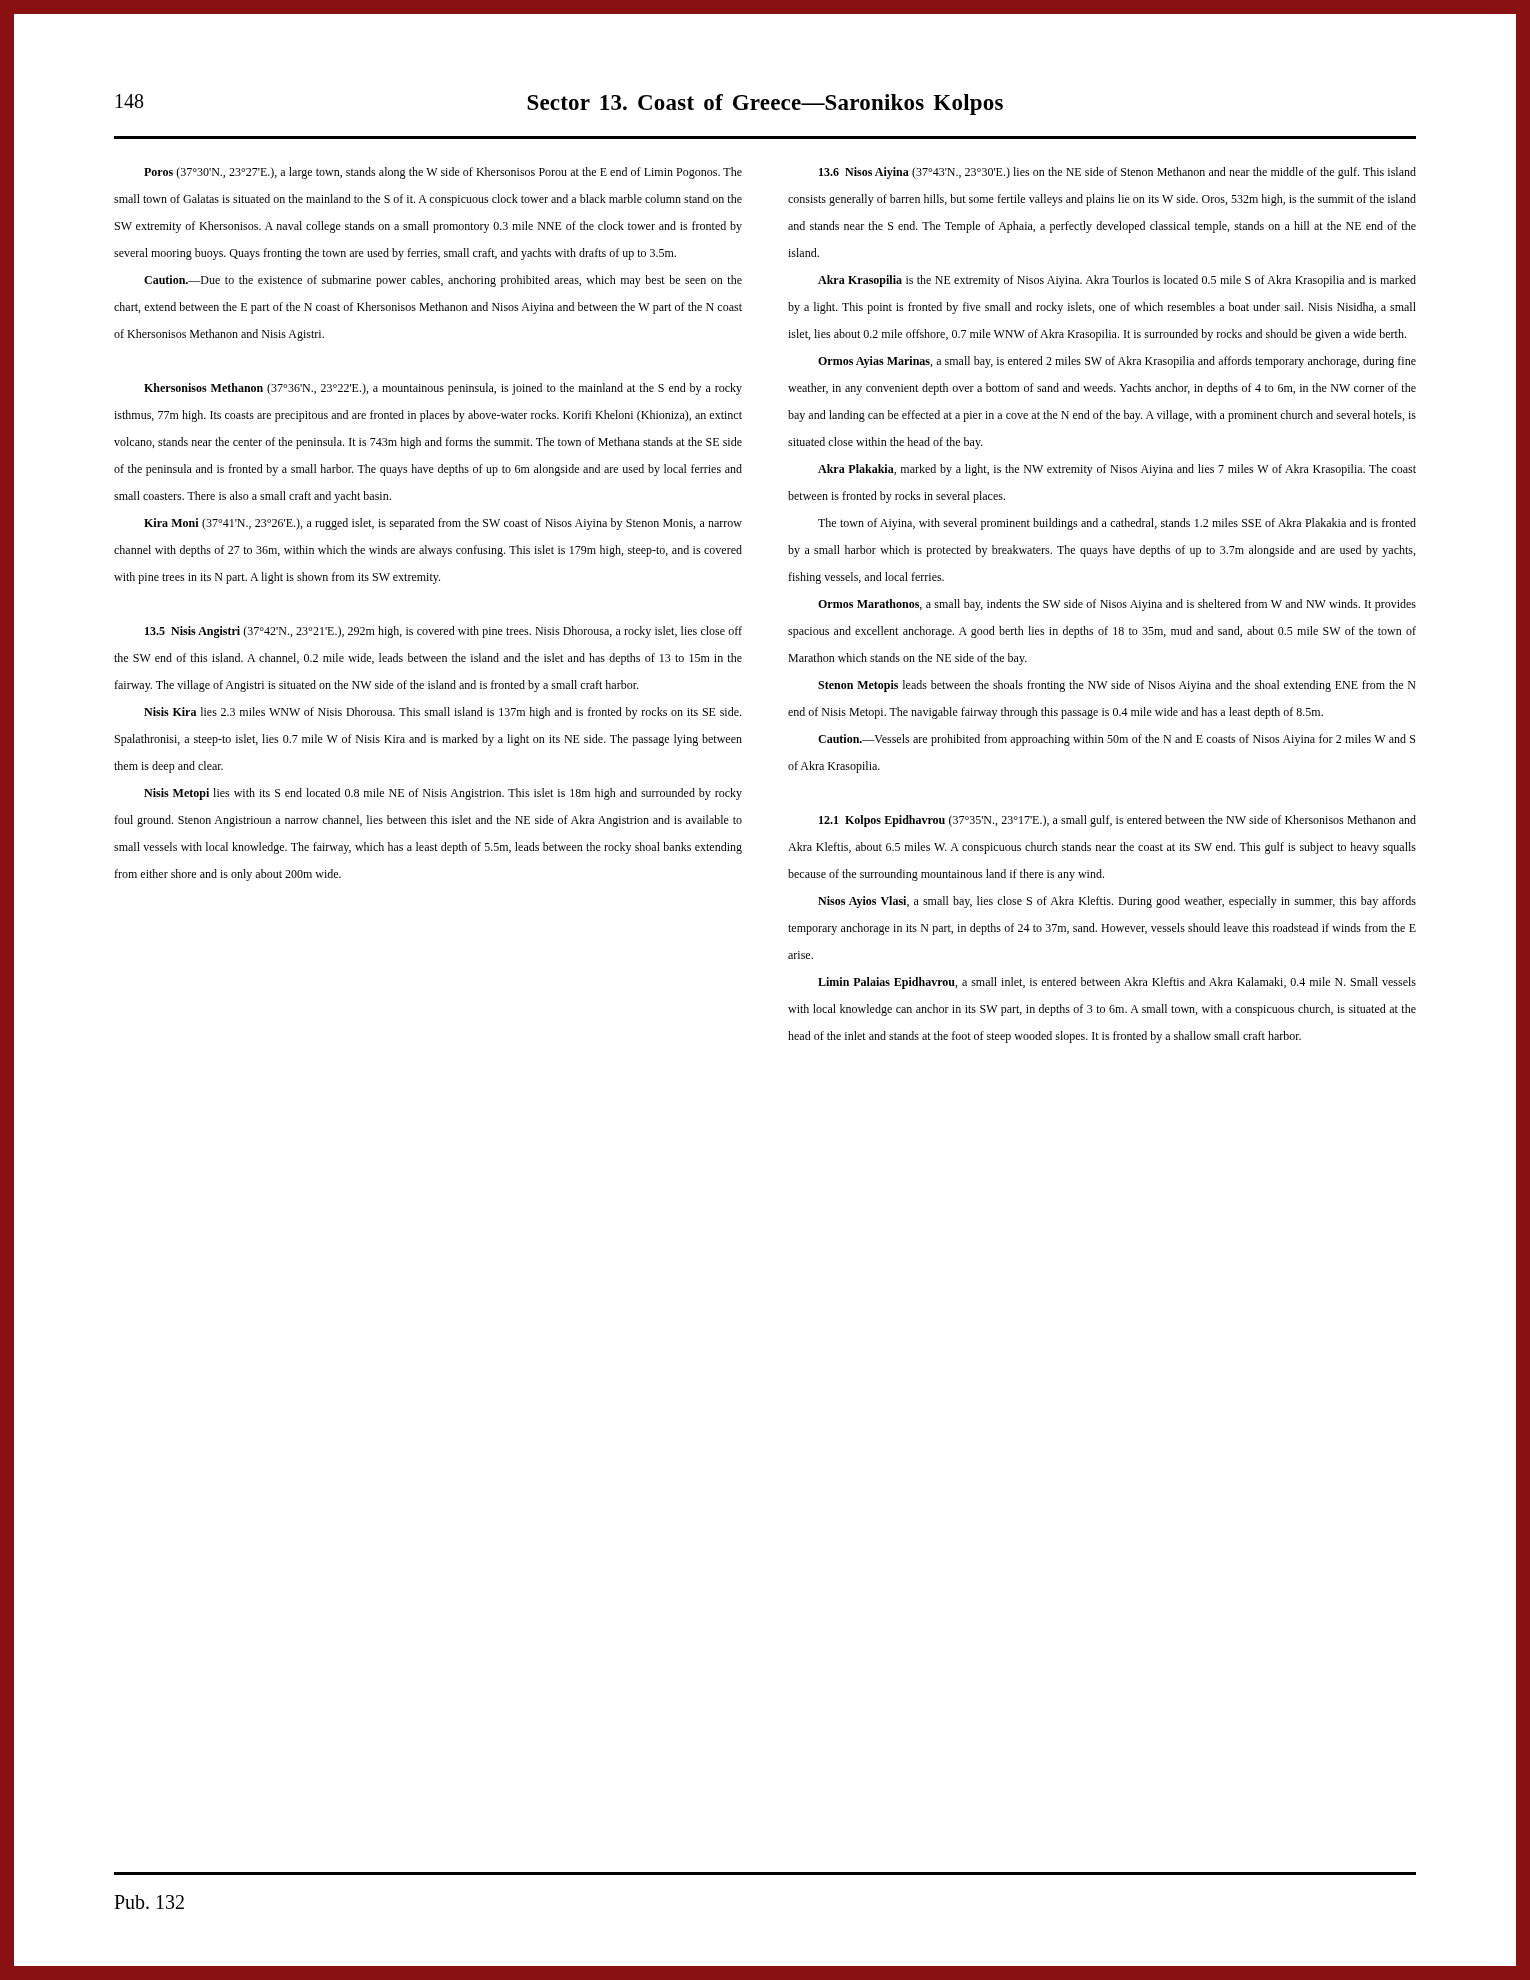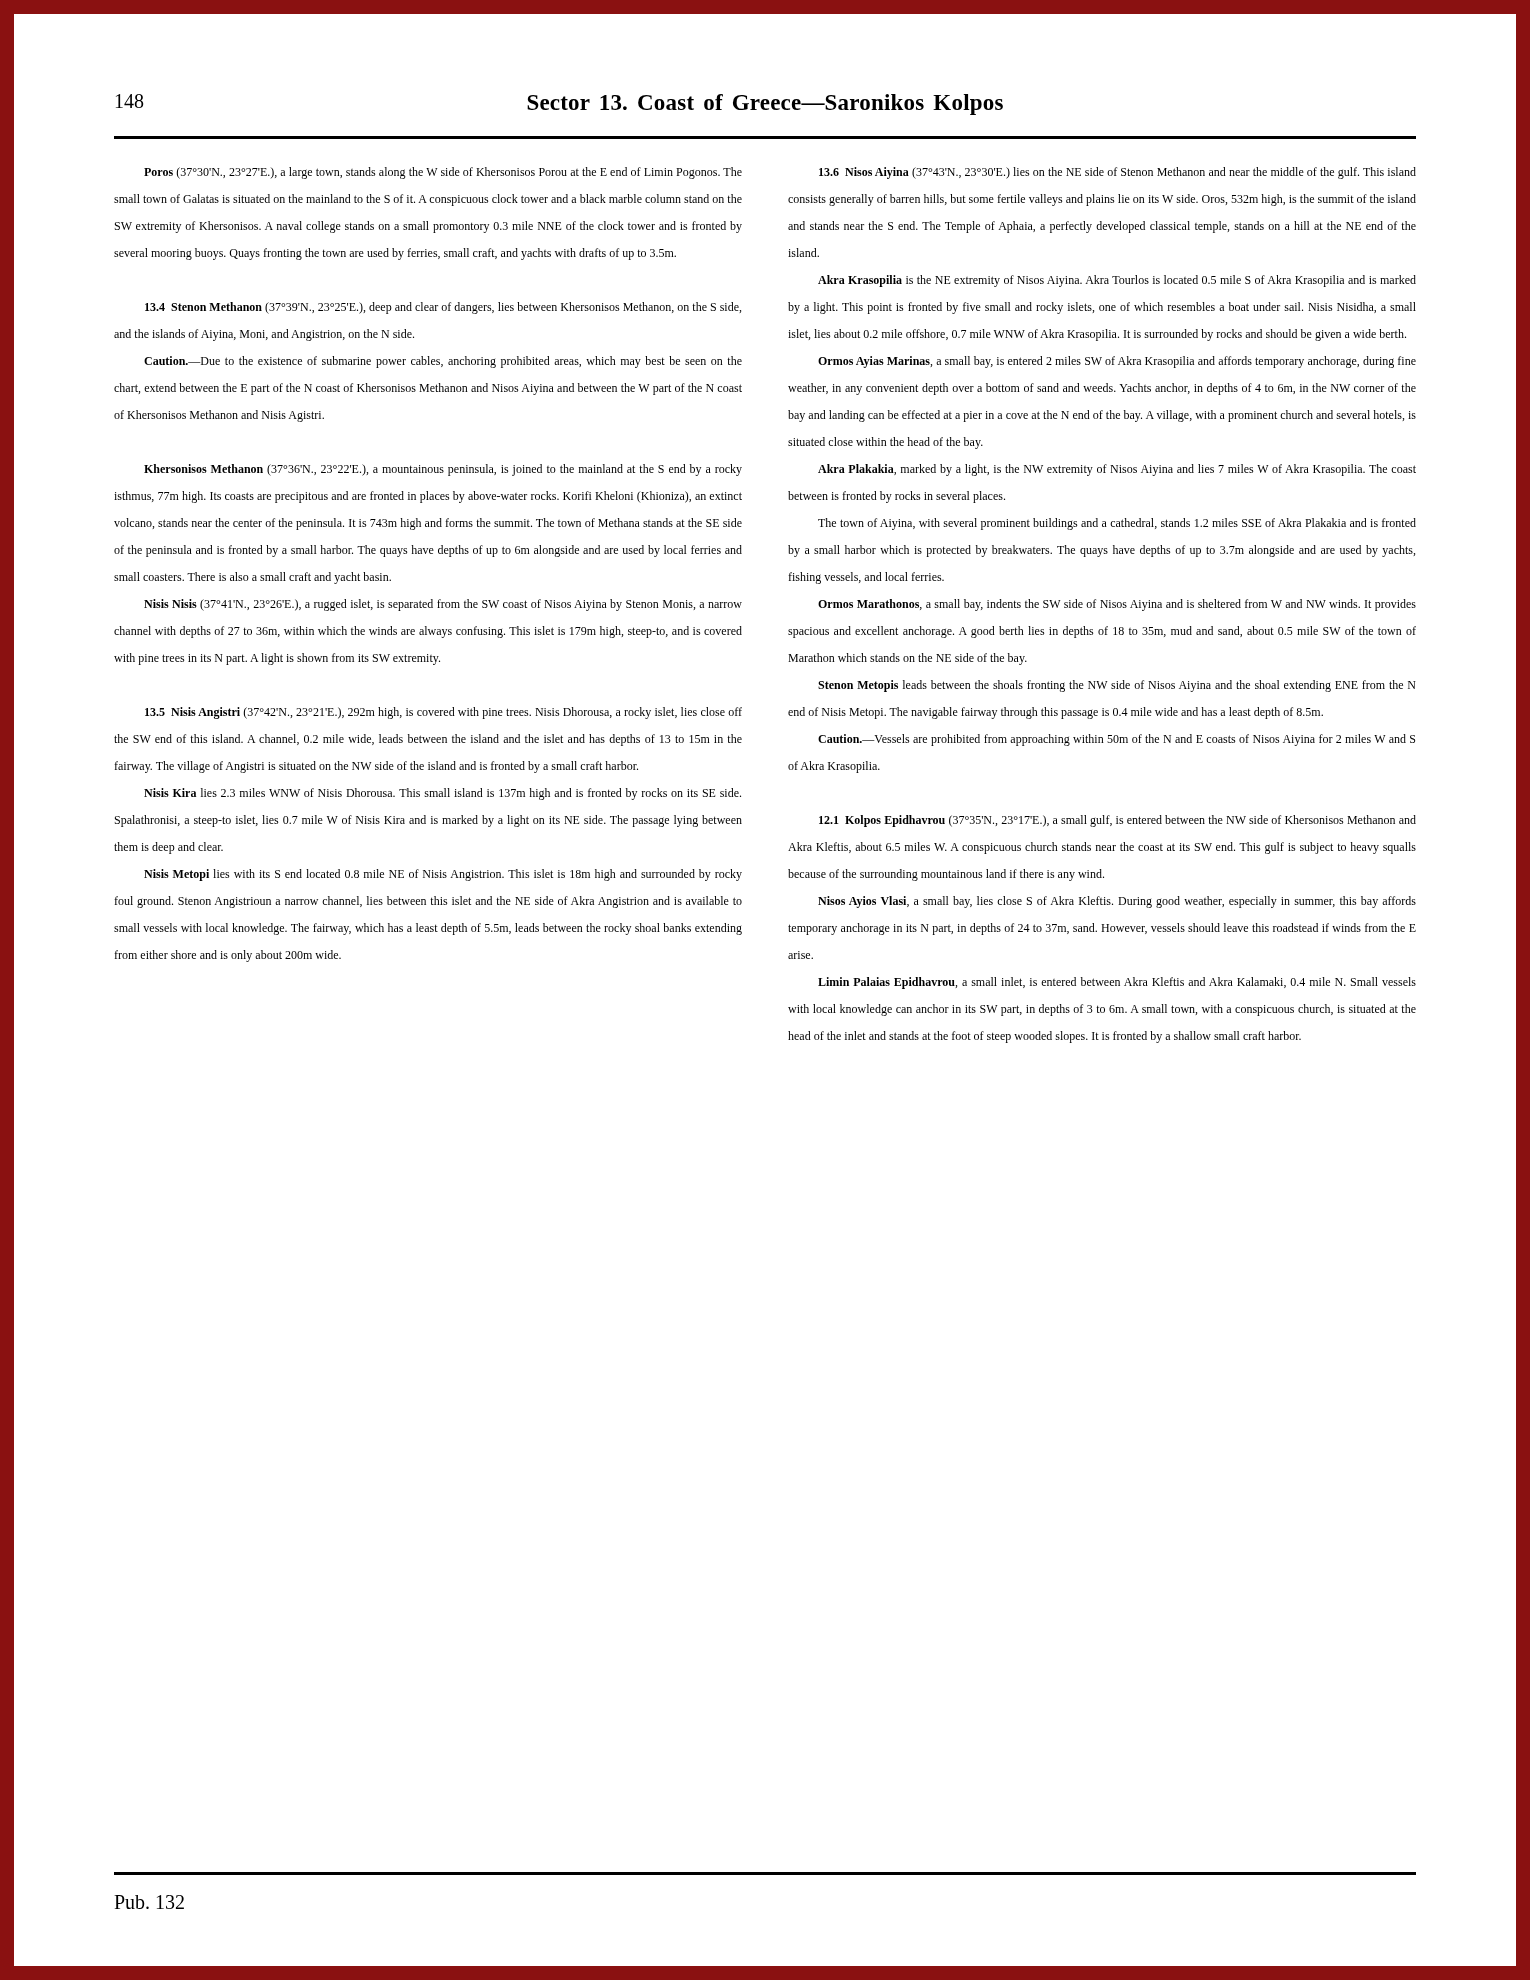--- a/index.html
+++ b/index.html
@@ -83,24 +83,23 @@
     <header class="page-header">
       <span class="page-number">148</span>
       <h1 class="doc-title">Sector 13. Coast of Greece—Saronikos Kolpos</h1>
     </header>
 
     <div class="rule top-rule"></div>
 
     <main class="columns">
       <div class="column" id="col-left">
           <p class="para"><b>Poros</b> (37°30'N., 23°27'E.), a large town, stands along the W side of Khersonisos Porou at the E end of Limin Pogonos. The small town of Galatas is situated on the mainland to the S of it. A conspicuous clock tower and a black marble column stand on the SW extremity of Khersonisos. A naval college stands on a small promontory 0.3 mile NNE of the clock tower and is fronted by several mooring buoys. Quays fronting the town are used by ferries, small craft, and yachts with drafts of up to 3.5m.</p>
-          <p class="para spaced"><b>13.4 Stenon Methanon</b> (37°39'N., 23°25'E.), deep and clear of dangers, lies between Khersonisos Methanon, on the S side, and the islands of Aiyina, Moni, and Angistrion, on the N side.</p>
           <p class="para"><b>Caution.</b>—Due to the existence of submarine power cables, anchoring prohibited areas, which may best be seen on the chart, extend between the E part of the N coast of Khersonisos Methanon and Nisos Aiyina and between the W part of the N coast of Khersonisos Methanon and Nisis Agistri.</p>
           <p class="para spaced"><b>Khersonisos Methanon</b> (37°36'N., 23°22'E.), a mountainous peninsula, is joined to the mainland at the S end by a rocky isthmus, 77m high. Its coasts are precipitous and are fronted in places by above-water rocks. Korifi Kheloni (Khioniza), an extinct volcano, stands near the center of the peninsula. It is 743m high and forms the summit. The town of Methana stands at the SE side of the peninsula and is fronted by a small harbor. The quays have depths of up to 6m alongside and are used by local ferries and small coasters. There is also a small craft and yacht basin.</p>
-          <p class="para"><b>Nisis Nisis</b> (37°41'N., 23°26'E.), a rugged islet, is separated from the SW coast of Nisos Aiyina by Stenon Monis, a narrow channel with depths of 27 to 36m, within which the winds are always confusing. This islet is 179m high, steep-to, and is covered with pine trees in its N part. A light is shown from its SW extremity.</p>
+          <p class="para"><b>Kira Moni</b> (37°41'N., 23°26'E.), a rugged islet, is separated from the SW coast of Nisos Aiyina by Stenon Monis, a narrow channel with depths of 27 to 36m, within which the winds are always confusing. This islet is 179m high, steep-to, and is covered with pine trees in its N part. A light is shown from its SW extremity.</p>
           <p class="para spaced"><b>13.5 Nisis Angistri</b> (37°42'N., 23°21'E.), 292m high, is covered with pine trees. Nisis Dhorousa, a rocky islet, lies close off the SW end of this island. A channel, 0.2 mile wide, leads between the island and the islet and has depths of 13 to 15m in the fairway. The village of Angistri is situated on the NW side of the island and is fronted by a small craft harbor.</p>
           <p class="para"><b>Nisis Kira</b> lies 2.3 miles WNW of Nisis Dhorousa. This small island is 137m high and is fronted by rocks on its SE side. Spalathronisi, a steep-to islet, lies 0.7 mile W of Nisis Kira and is marked by a light on its NE side. The passage lying between them is deep and clear.</p>
           <p class="para"><b>Nisis Metopi</b> lies with its S end located 0.8 mile NE of Nisis Angistrion. This islet is 18m high and surrounded by rocky foul ground. Stenon Angistrioun a narrow channel, lies between this islet and the NE side of Akra Angistrion and is available to small vessels with local knowledge. The fairway, which has a least depth of 5.5m, leads between the rocky shoal banks extending from either shore and is only about 200m wide.</p>
         </div>
       <div class="column" id="col-right">
           <p class="para"><b>13.6 Nisos Aiyina</b> (37°43'N., 23°30'E.) lies on the NE side of Stenon Methanon and near the middle of the gulf. This island consists generally of barren hills, but some fertile valleys and plains lie on its W side. Oros, 532m high, is the summit of the island and stands near the S end. The Temple of Aphaia, a perfectly developed classical temple, stands on a hill at the NE end of the island.</p>
           <p class="para"><b>Akra Krasopilia</b> is the NE extremity of Nisos Aiyina. Akra Tourlos is located 0.5 mile S of Akra Krasopilia and is marked by a light. This point is fronted by five small and rocky islets, one of which resembles a boat under sail. Nisis Nisidha, a small islet, lies about 0.2 mile offshore, 0.7 mile WNW of Akra Krasopilia. It is surrounded by rocks and should be given a wide berth.</p>
           <p class="para"><b>Ormos Ayias Marinas</b>, a small bay, is entered 2 miles SW of Akra Krasopilia and affords temporary anchorage, during fine weather, in any convenient depth over a bottom of sand and weeds. Yachts anchor, in depths of 4 to 6m, in the NW corner of the bay and landing can be effected at a pier in a cove at the N end of the bay. A village, with a prominent church and several hotels, is situated close within the head of the bay.</p>
           <p class="para"><b>Akra Plakakia</b>, marked by a light, is the NW extremity of Nisos Aiyina and lies 7 miles W of Akra Krasopilia. The coast between is fronted by rocks in several places.</p>
           <p class="para">The town of Aiyina, with several prominent buildings and a cathedral, stands 1.2 miles SSE of Akra Plakakia and is fronted by a small harbor which is protected by breakwaters. The quays have depths of up to 3.7m alongside and are used by yachts, fishing vessels, and local ferries.</p>

